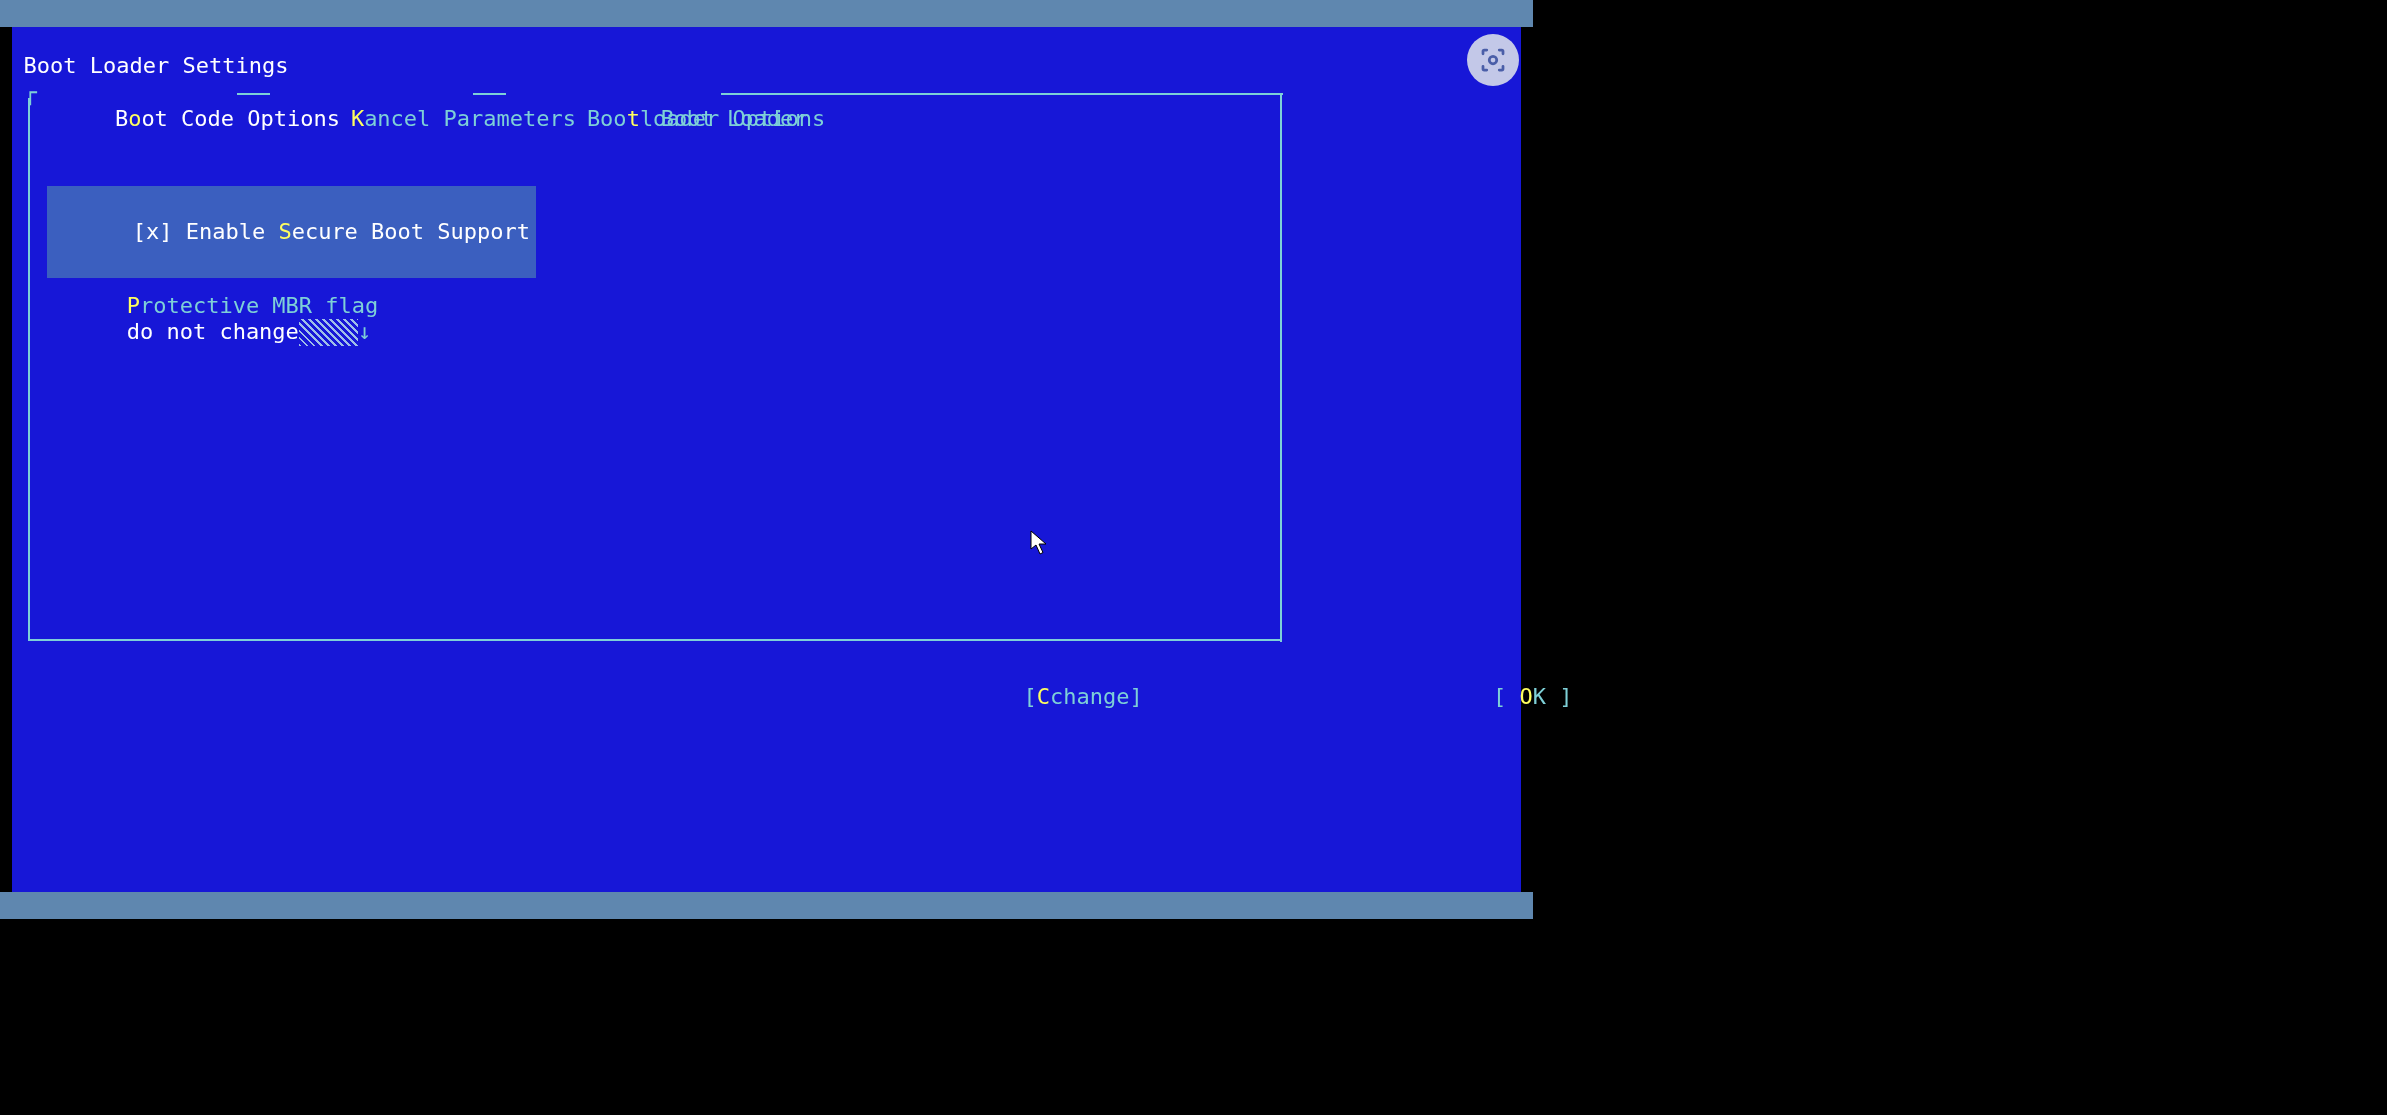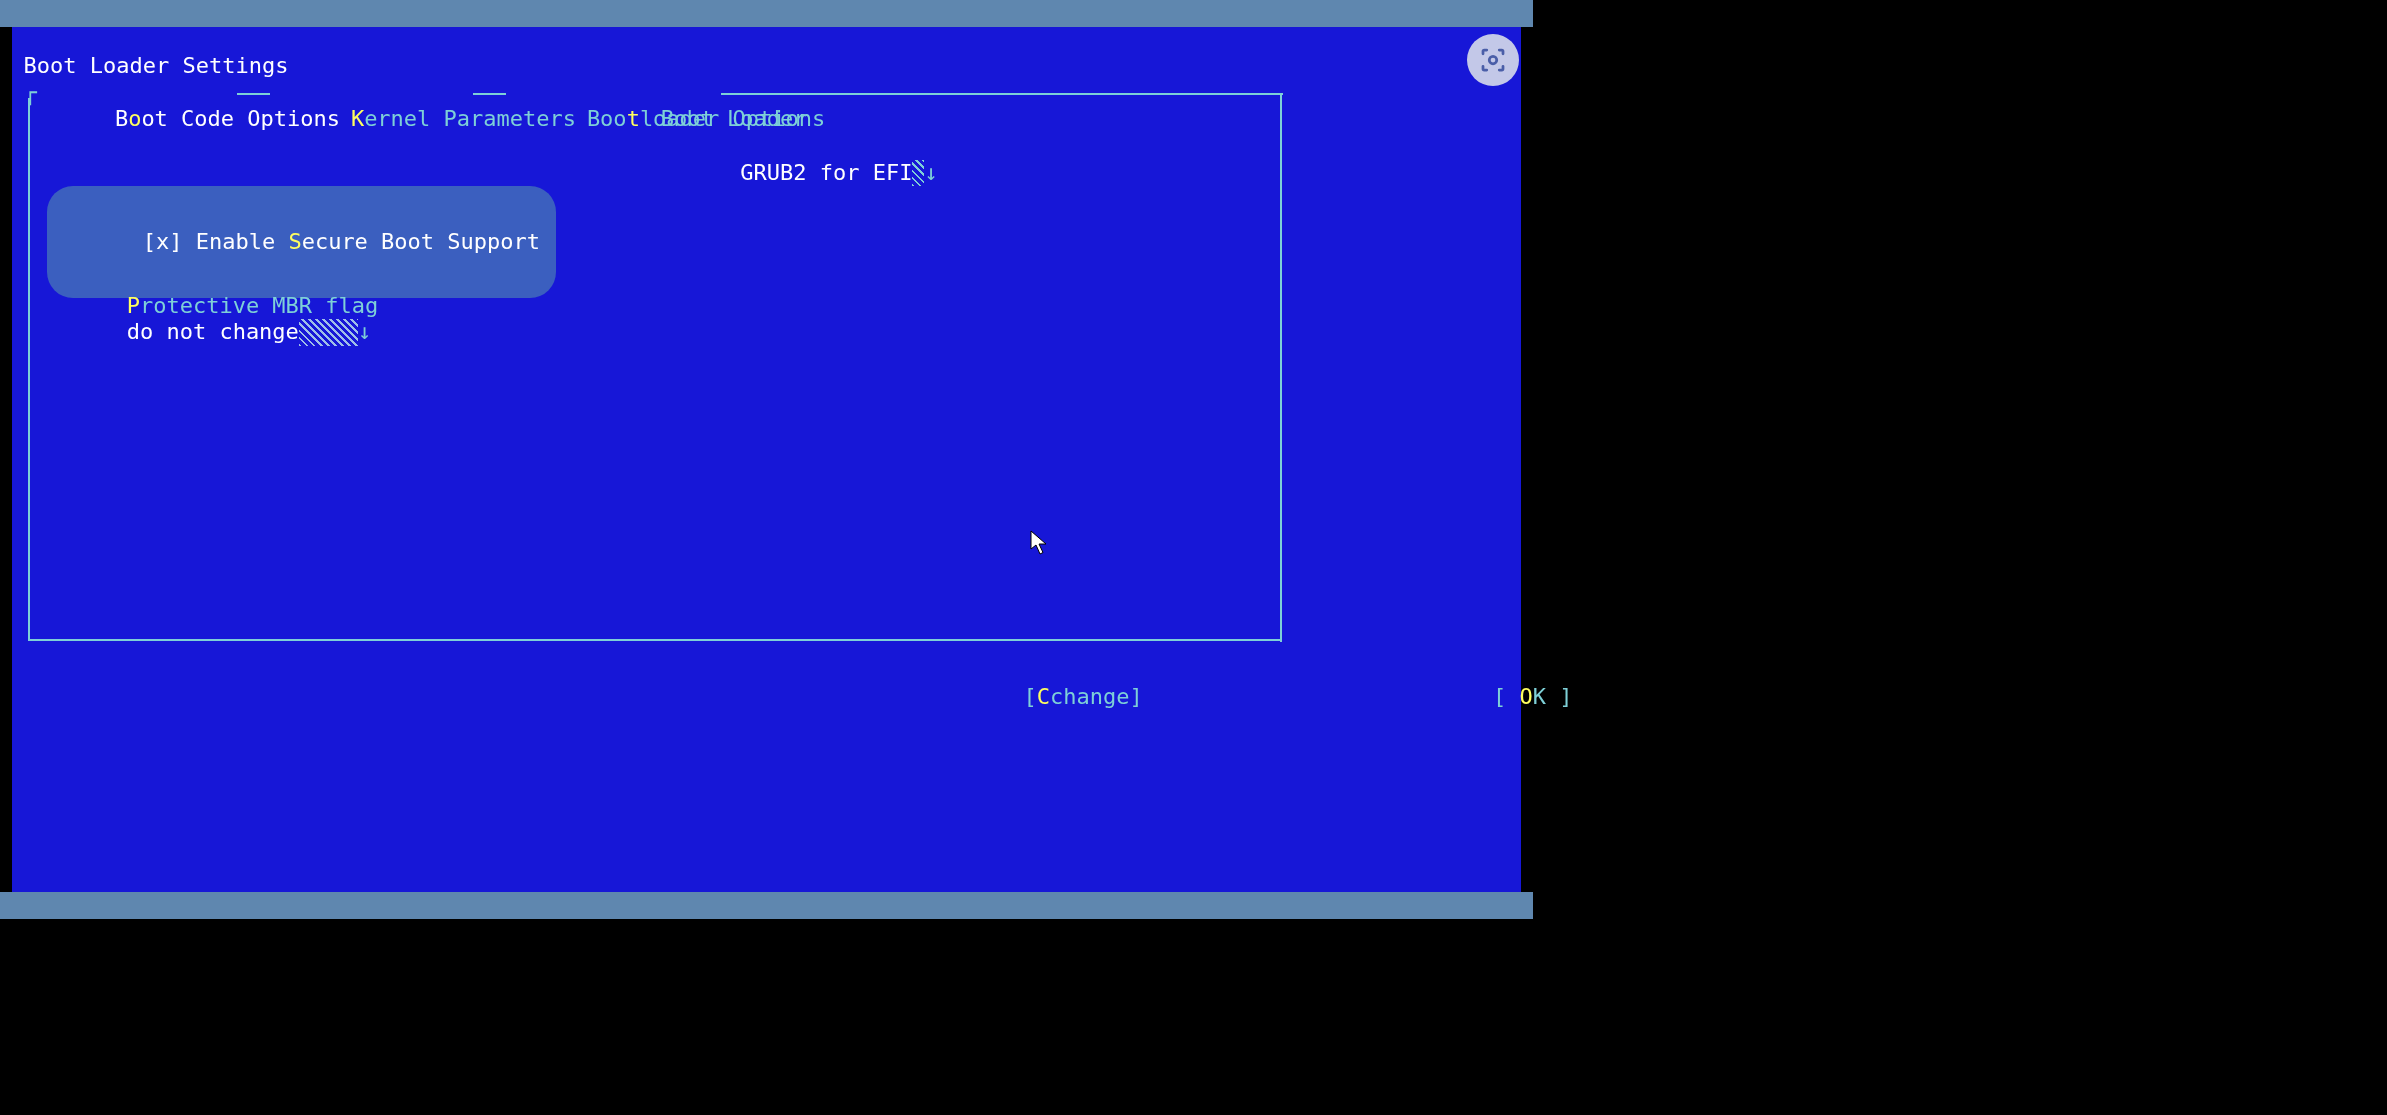--- a/index.html
+++ b/index.html
@@ -155,41 +155,38 @@
 
     <div class="cell cyan" style="left:calc(var(--cell-w)*1); top:calc(var(--cell-h)*2);">┌</div>
 
     <div class="cell" style="left:calc(var(--cell-w)*2); top:calc(var(--cell-h)*2);">
       <span class="hotwhite">B</span><span class="yellow">o</span><span class="hotwhite">ot Code Options</span>
     </div>
 
     <div class="dashline" style="left:calc(var(--cell-w)*19.1); top:calc(var(--cell-h)*2 + 13px); width:calc(var(--cell-w)*2.8);"></div>
 
     <div class="cell" style="left:calc(var(--cell-w)*22); top:calc(var(--cell-h)*2);">
-      <span class="yellow">K</span><span class="cyan">ernel Parameters</span>
+      <span class="yellow">K</span><span class="cyan">ancel Parameters</span>
     </div>
 
     <div class="dashline" style="left:calc(var(--cell-w)*39.1); top:calc(var(--cell-h)*2 + 13px); width:calc(var(--cell-w)*2.8);"></div>
 
     <div class="cell" style="left:calc(var(--cell-w)*42); top:calc(var(--cell-h)*2);text-align:right;">
       <span class="cyan">Boo</span><span class="yellow">t</span><span class="cyan">loader Options</span>
     </div>
 
     <div class="dashline" style="left:calc(var(--cell-w)*60.1); top:calc(var(--cell-h)*2 + 13px); width:calc(var(--cell-w)*47.6);"></div>
 
     <div class="frame-v" style="left:calc(var(--cell-w)*1 + 4px); top:calc(var(--cell-h)*2 + 18px); height:calc(var(--cell-h)*20.4);"></div>
     <div class="frame-v" style="left:calc(var(--cell-w)*107.5); top:calc(var(--cell-h)*2 + 14px); height:calc(var(--cell-h)*20.6);"></div>
     <div class="frame-h" style="left:calc(var(--cell-w)*1 + 4px); top:calc(var(--cell-h)*23 + 1px); width:calc(var(--cell-w)*106.3);"></div>
 
     <div class="cell cyan" style="left:calc(var(--cell-w)*55); top:calc(var(--cell-h)*3);">Boot Loader</div>
-    <div class="cell" style="left:calc(var(--cell-w)*55); top:calc(var(--cell-h)*4);">
-      <span class="white">GRUB2 for EFI</span><span class="hatch" style="width:calc(var(--cell-w)*1);"></span><span class="cyan">↓</span>
-    </div>
-
-    <div class="cell checkbox-selected" style="left:calc(var(--cell-w)*3); top:calc(var(--cell-h)*6); padding:16px;border-radius:26px;">
+
+    <div class="cell checkbox-selected" style="left:calc(var(--cell-w)*3); top:calc(var(--cell-h)*6); padding:6px;">
       <span class="white">[x]</span><span class="white"> Enable </span><span class="yellow">S</span><span class="white">ecure Boot Support</span>
     </div>
 
     <div class="cell" style="left:calc(var(--cell-w)*3); top:calc(var(--cell-h)*9);">
       <span class="yellow">P</span><span class="cyan">rotective MBR flag</span>
     </div>
     <div class="cell" style="left:calc(var(--cell-w)*3); top:calc(var(--cell-h)*10);">
       <span class="white">do not change</span><span class="hatch2" style="width:calc(var(--cell-w)*5);"></span><span class="cyan">↓</span>
     </div>
 

